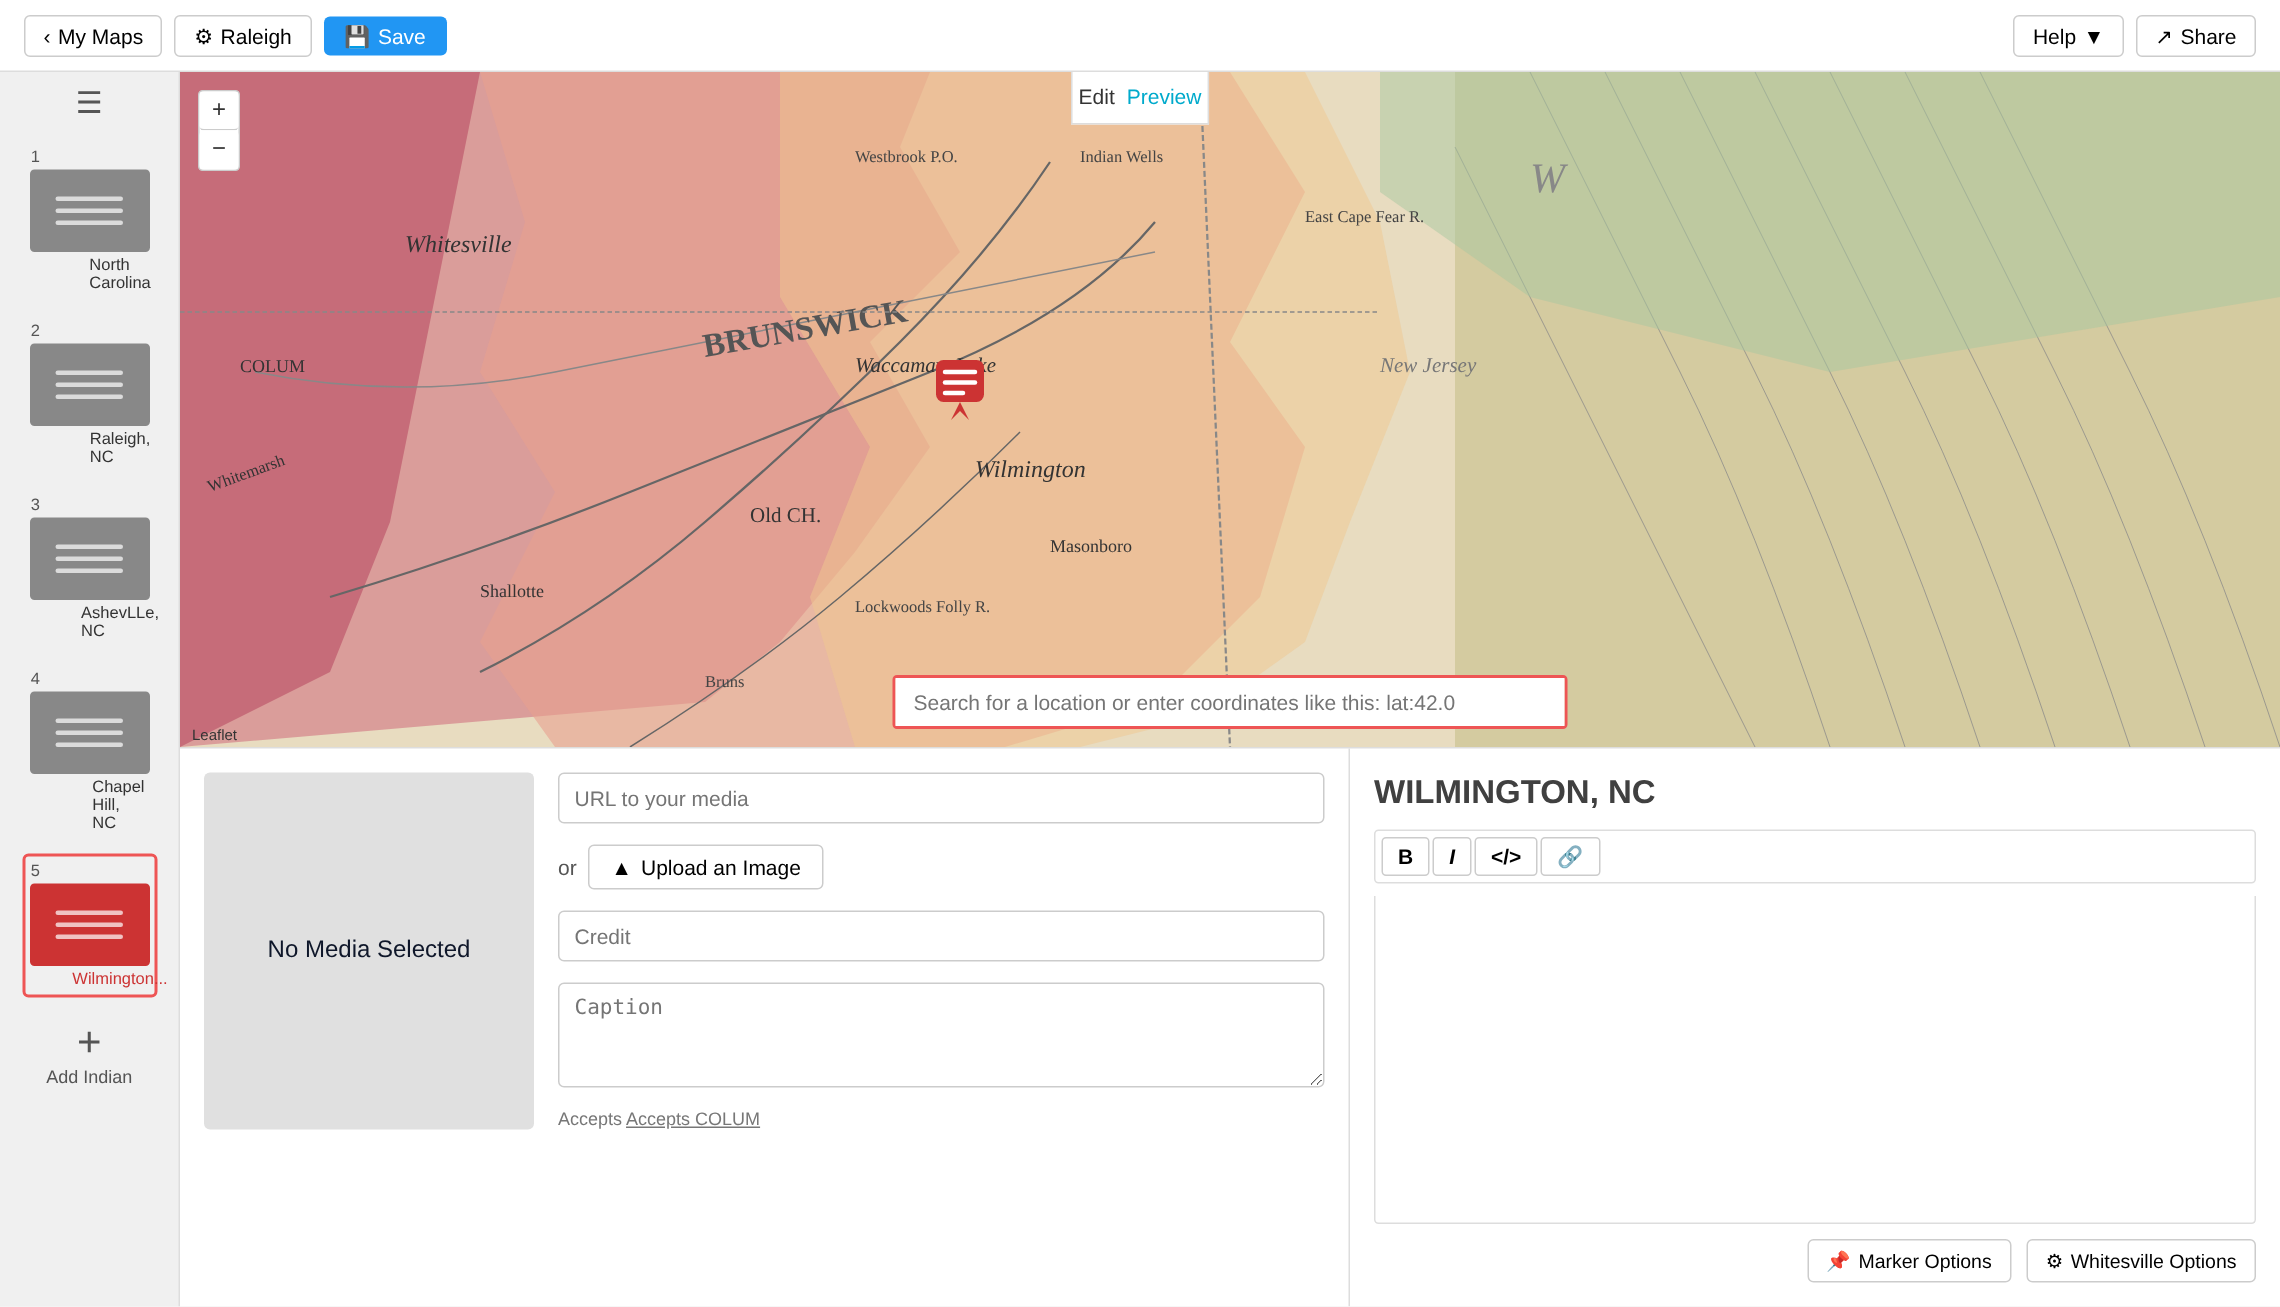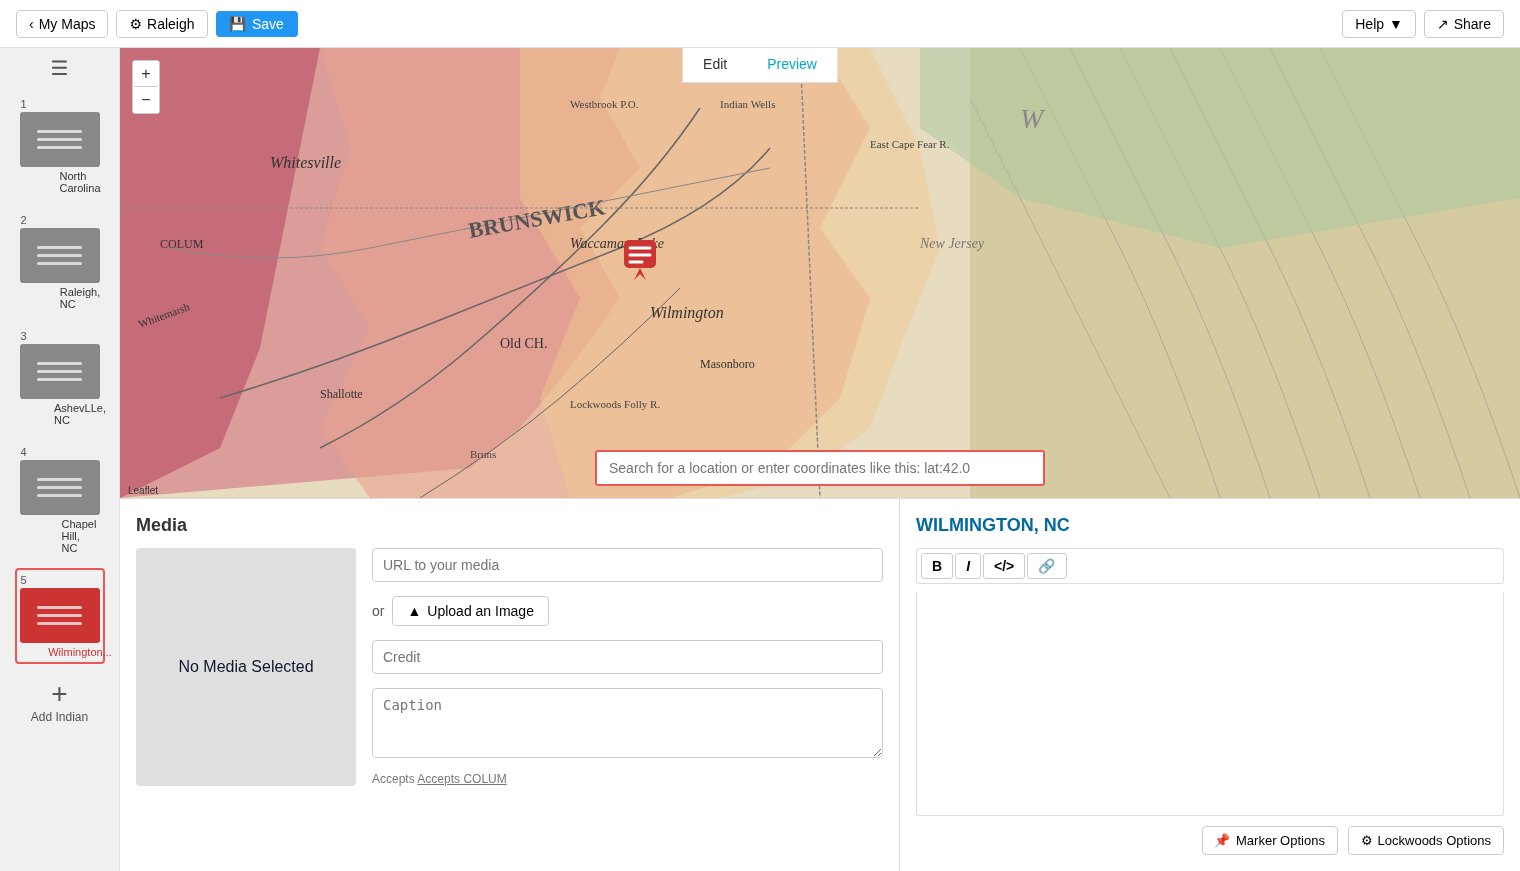--- a/index.html
+++ b/index.html
@@ -63,21 +63,21 @@
       top: 48px;
       left: 50%;
       transform: translateX(-50%);
       z-index: 20;
       background: #fff;
       border: 1px solid #ddd;
       border-top: none;
       display: flex;
     }
     .tab-item {
-      padding: 8px 20px;
+      padding: 8px 4px;
       font-size: 14px;
       cursor: pointer;
       border-bottom: 2px solid transparent;
     }
     .tab-item.active { color: #333; border-bottom: 2px solid transparent; }
     .tab-item.preview { color: #00aacc; }
 
     
     .main-container {
       display: flex;
@@ -350,23 +350,23 @@
     }
 
     
     .content-panel {
       flex: 1;
       padding: 16px;
       display: flex;
       flex-direction: column;
     }
     .content-title {
-      font-size: 18px;
+      font-size: 22px;
       font-weight: bold;
-      color: #0369a1;
+      color: #404040;
       margin-bottom: 12px;
     }
     .editor-toolbar {
       display: flex;
       gap: 2px;
       margin-bottom: 8px;
       border: 1px solid #ddd;
       padding: 4px;
       border-radius: 3px;
     }
@@ -605,21 +605,20 @@
       </div>
 
       <div class="leaflet-credit">
         <span>Leaflet</span>
       </div>
     </div>
 
     <div class="bottom-panel">
 
       <div class="media-panel">
-        <div class="media-title">Media</div>
         <div class="media-body">
           <div class="media-placeholder">
             <span class="media-placeholder-text">No Media Selected</span>
           </div>
           <div class="media-form">
             <div class="media-url-row">
               <input class="media-input" type="text" placeholder="URL to your media" style="">
             </div>
             <div class="media-or-row">
               <span>or</span>
@@ -644,20 +643,20 @@
           <button class="editor-btn">🔗</button>
         </div>
         <div class="editor-area" contenteditable="true" style=""></div>
         <div class="content-footer">
           <button class="btn-marker-options">
             <span>📌</span>
             <span>Marker Options</span>
           </button>
           <button class="btn-bg-options">
             <span>⚙</span>
-            <span>Lockwoods Options</span>
+            <span>Whitesville Options</span>
           </button>
         </div>
       </div>
 
     </div>
   </div>
 </div>
 
 </body></html>

